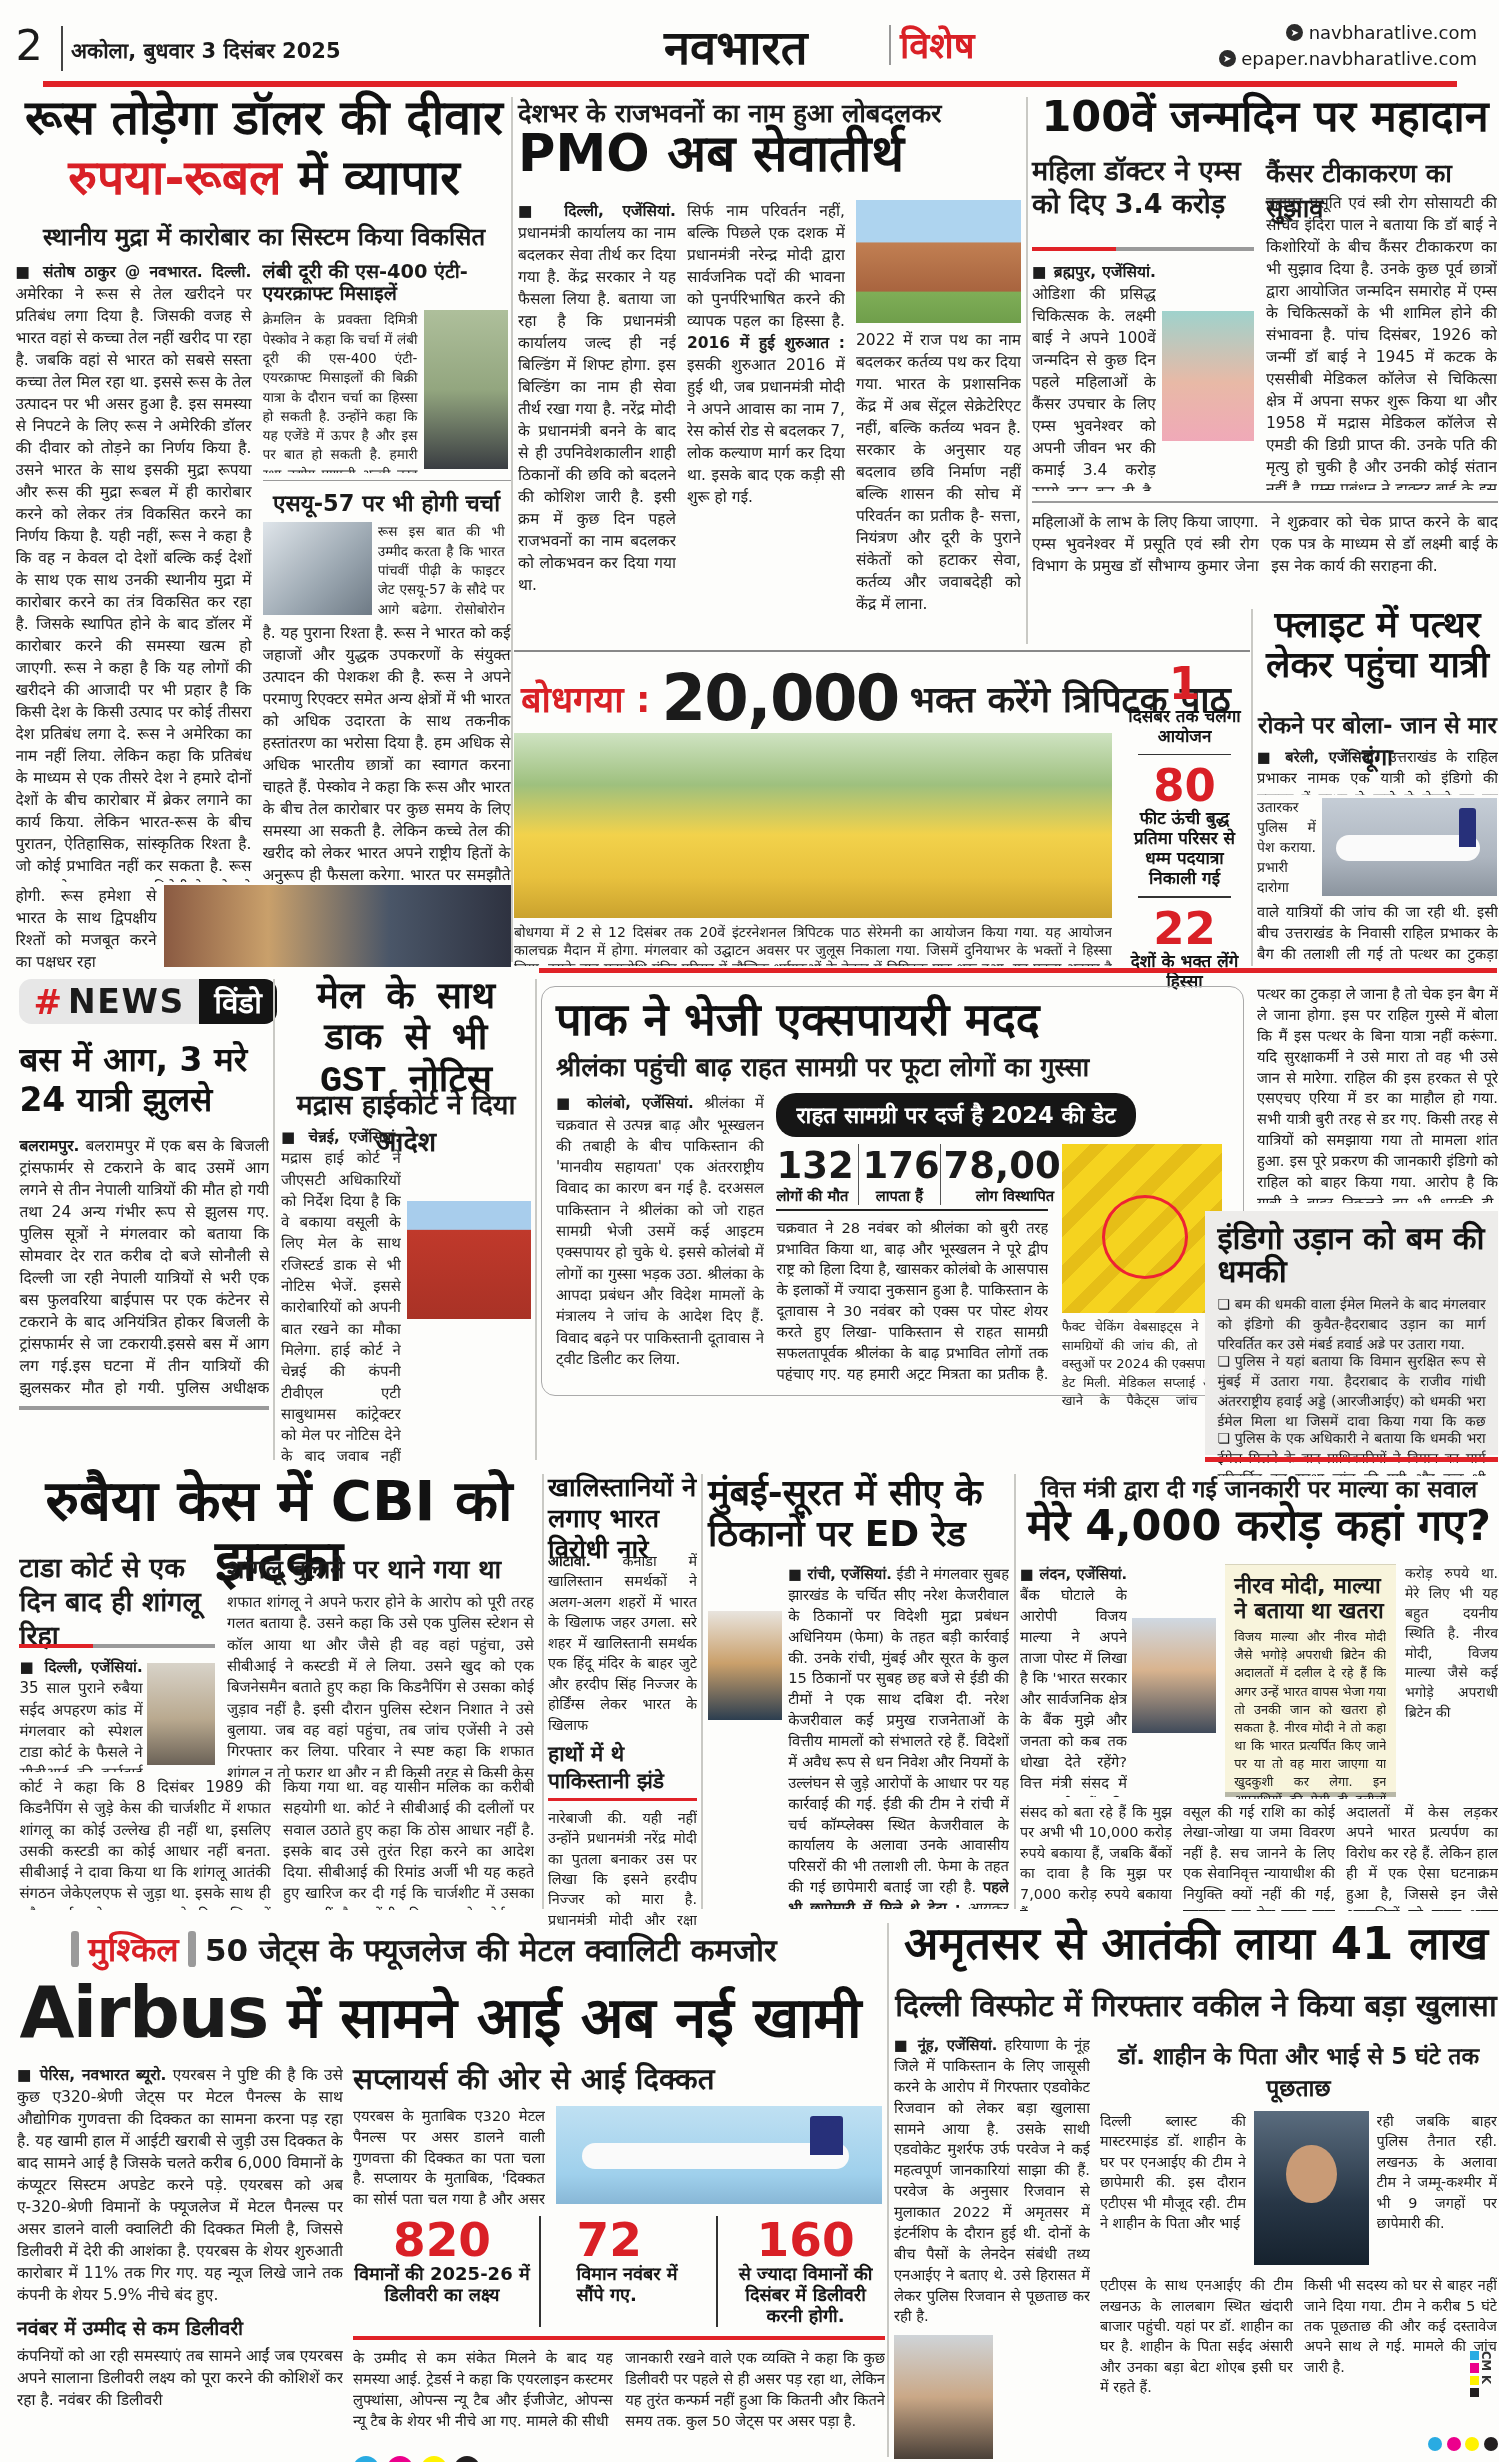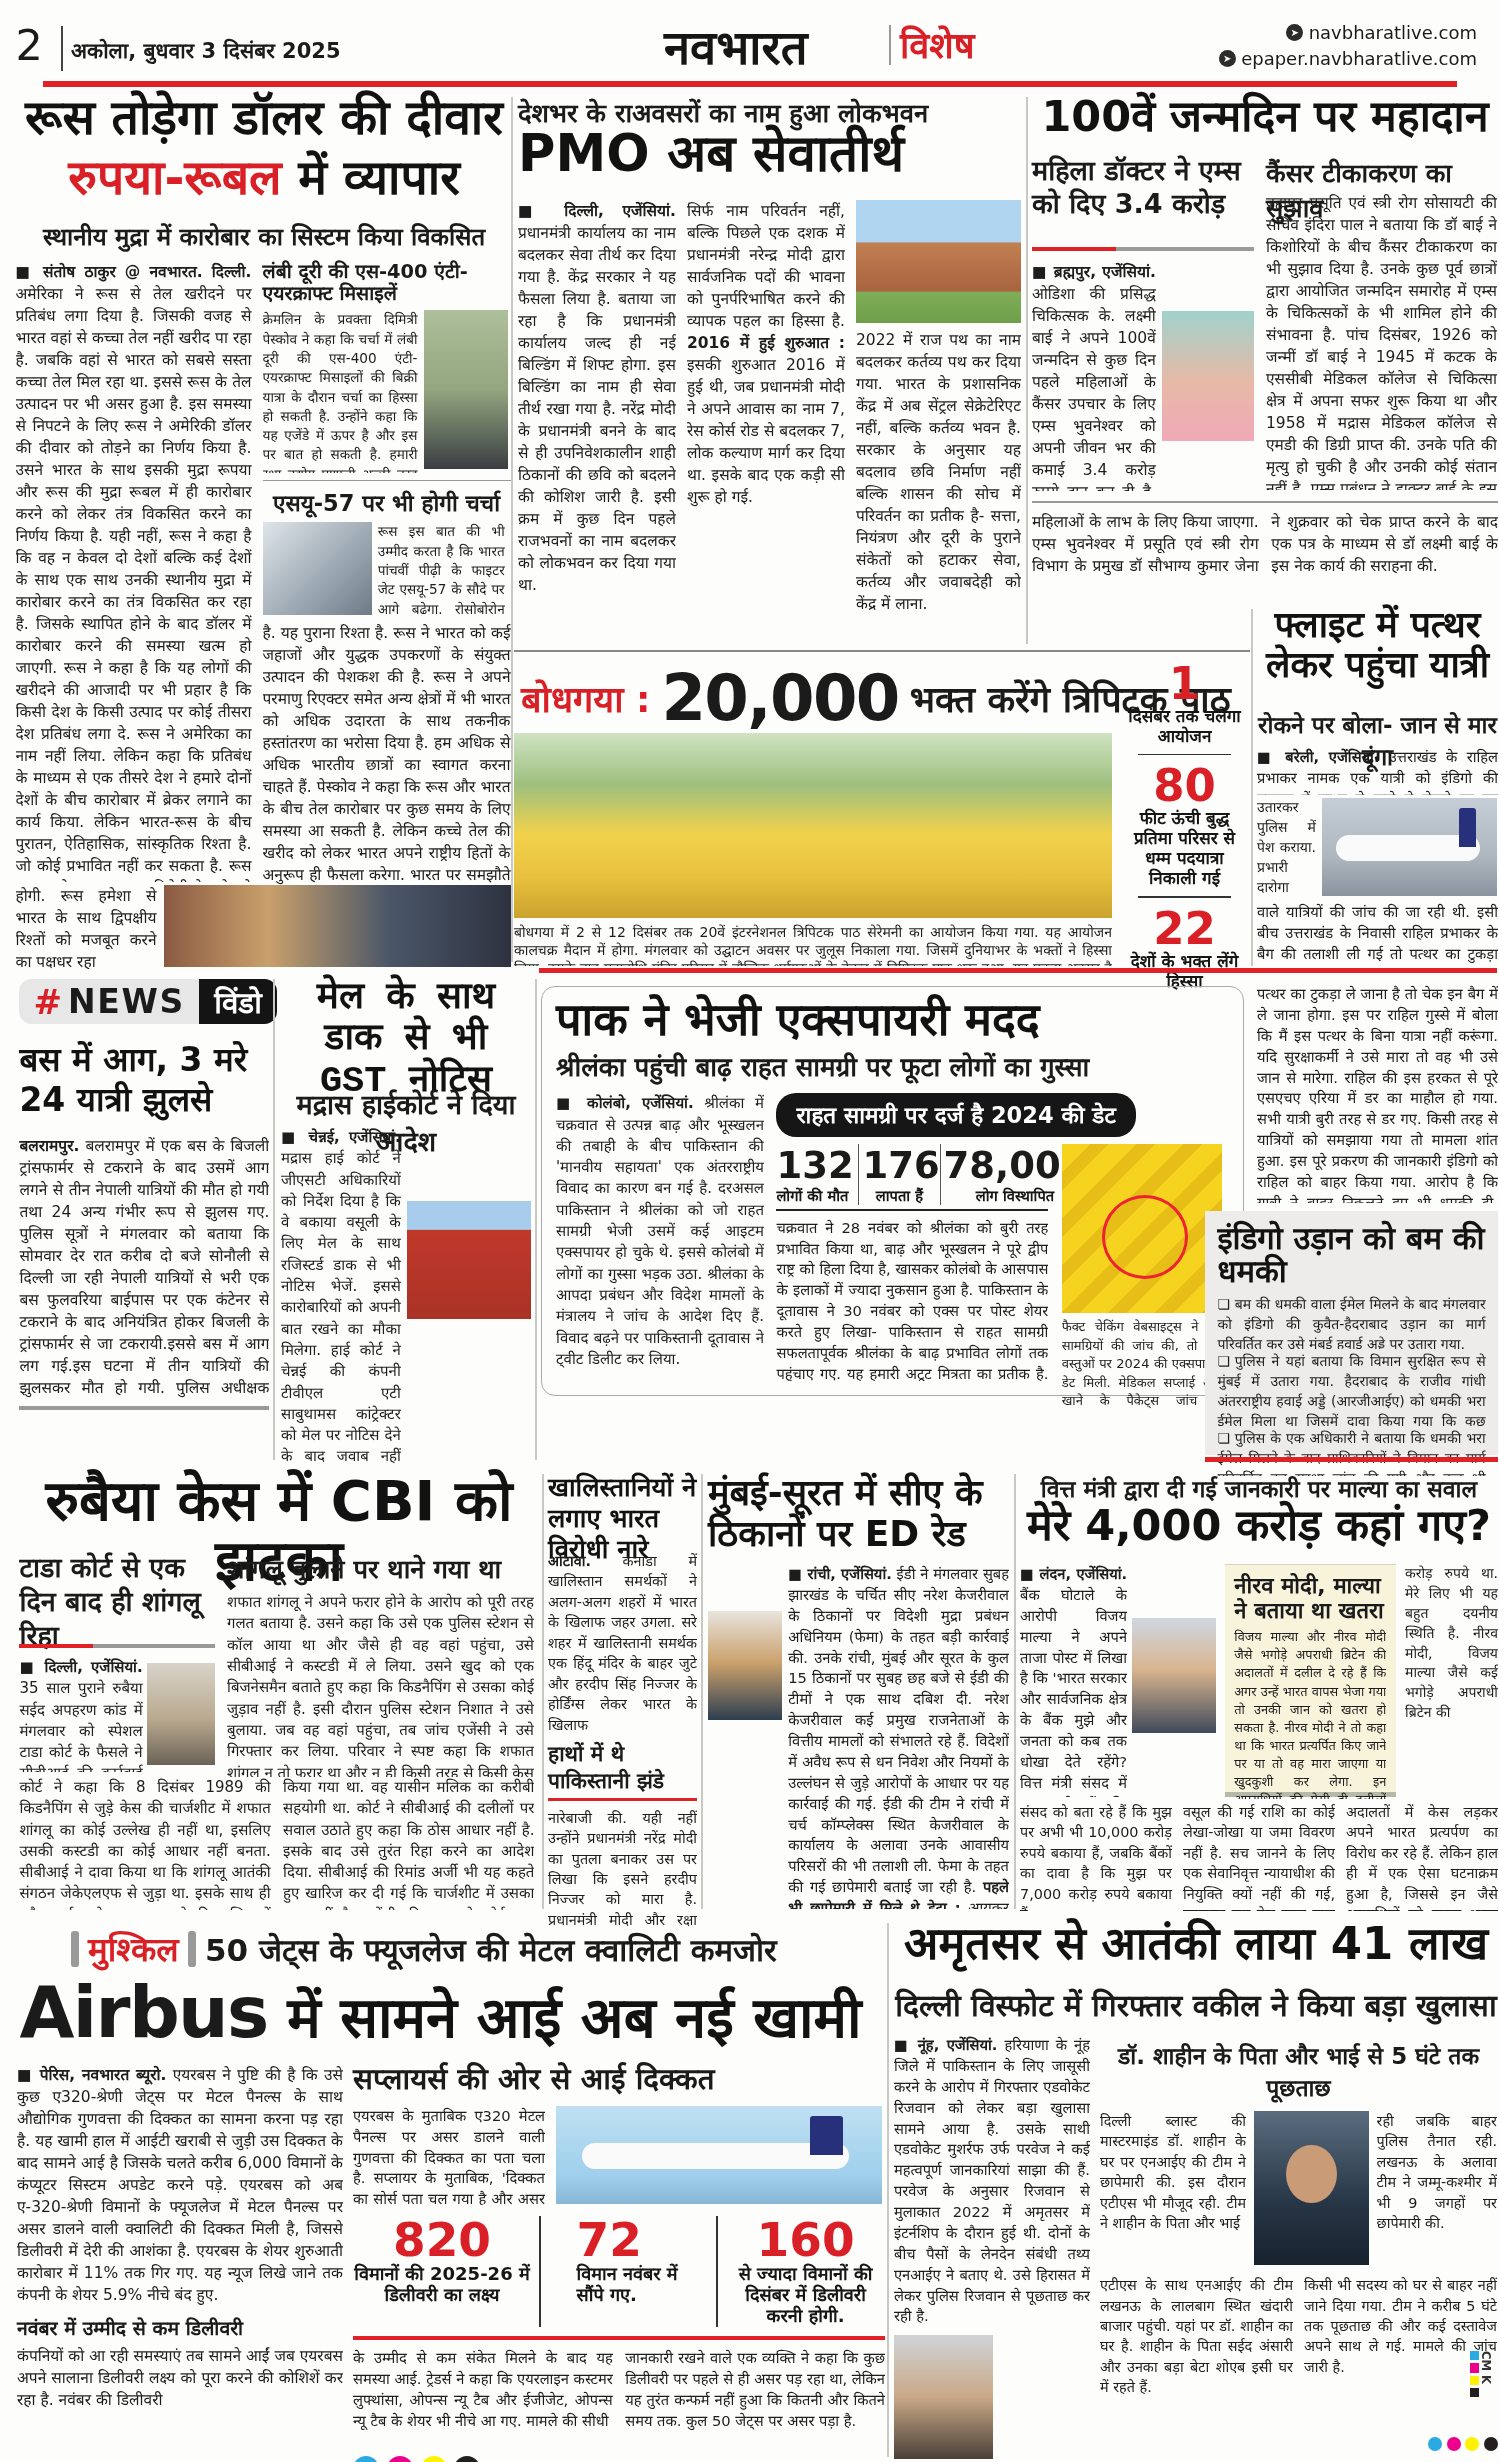--- a/index.html
+++ b/index.html
@@ -81,21 +81,21 @@
         </div>
       </div>
       <div class="bd" style="font-size:15.5px;height:334px;margin-top:6.2px;">है. यह पुराना रिश्ता है. रूस ने भारत को कई जहाजों और युद्धक उपकरणों के संयुक्त उत्पादन की पेशकश की है. रूस ने अपने परमाणु रिएक्टर समेत अन्य क्षेत्रों में भी भारत को अधिक उदारता के साथ तकनीक हस्तांतरण का भरोसा दिया है. हम अधिक से अधिक भारतीय छात्रों का स्वागत करना चाहते हैं. पेस्कोव ने कहा कि रूस और भारत के बीच तेल कारोबार पर कुछ समय के लिए समस्या आ सकती है. लेकिन कच्चे तेल की खरीद को लेकर भारत अपने राष्ट्रीय हितों के अनुरूप ही फैसला करेगा. भारत पर समझौते का कोई असर नहीं होगा.</div>
     </div>
   </div>
   <div class="abs" style="left:15.5px;top:885px;width:495px;height:84px;display:flex;gap:7.8px;">
     <div class="bd" style="width:141px;font-size:15.5px;">होगी. रूस हमेशा से भारत के साथ द्विपक्षीय रिश्तों को मजबूत करने का पक्षधर रहा</div>
     <div class="ph" style="flex:1;height:82px;background:linear-gradient(90deg,#8a5a42 0%,#c9a06b 30%,#4a5668 65%,#2e3240 100%);"></div>
   </div>
 
-  <div class="abs" style="left:518px;top:95px;width:503px;font-size:25.6px;font-weight:800;">देशभर के राअवसरों का नाम हुआ लोकभवन</div>
+  <div class="abs" style="left:518px;top:95px;width:503px;font-size:25.6px;font-weight:800;">देशभर के राजभवनों का नाम हुआ लोबदलकर</div>
   <div class="abs hl" style="left:518px;top:126px;width:503px;font-size:51px;">PMO अब सेवातीर्थ</div>
   <div class="abs" style="left:518px;top:200px;width:503px;height:444px;display:flex;gap:11px;">
     <div class="bd" style="width:160px;height:444px;font-size:15.5px;">
       <span class="dl">■ दिल्ली, एजेंसियां.</span>
       <span>प्रधानमंत्री कार्यालय का नाम बदलकर सेवा तीर्थ कर दिया गया है. केंद्र सरकार ने यह फैसला लिया है. बताया जा रहा है कि प्रधानमंत्री कार्यालय जल्द ही नई बिल्डिंग में शिफ्ट होगा. इस बिल्डिंग का नाम ही सेवा तीर्थ रखा गया है. नरेंद्र मोदी के प्रधानमंत्री बनने के बाद से ही उपनिवेशकालीन शाही ठिकानों की छवि को बदलने की कोशिश जारी है. इसी क्रम में कुछ दिन पहले राजभवनों का नाम बदलकर को लोकभवन कर दिया गया था.</span>
     </div>
     <div class="bd" style="width:160px;height:444px;font-size:15.5px;">
       <span>सिर्फ नाम परिवर्तन नहीं, बल्कि पिछले एक दशक में प्रधानमंत्री नरेन्द्र मोदी द्वारा सार्वजनिक पदों की भावना को पुनर्परिभाषित करने की व्यापक पहल का हिस्सा है.</span>
       <span class="dl">2016 में हुई शुरुआत :</span>
       <span>इसकी शुरुआत 2016 में हुई थी, जब प्रधानमंत्री मोदी ने अपने आवास का नाम 7, रेस कोर्स रोड से बदलकर 7, लोक कल्याण मार्ग कर दिया था. इसके बाद एक कड़ी सी शुरू हो गई.</span>

